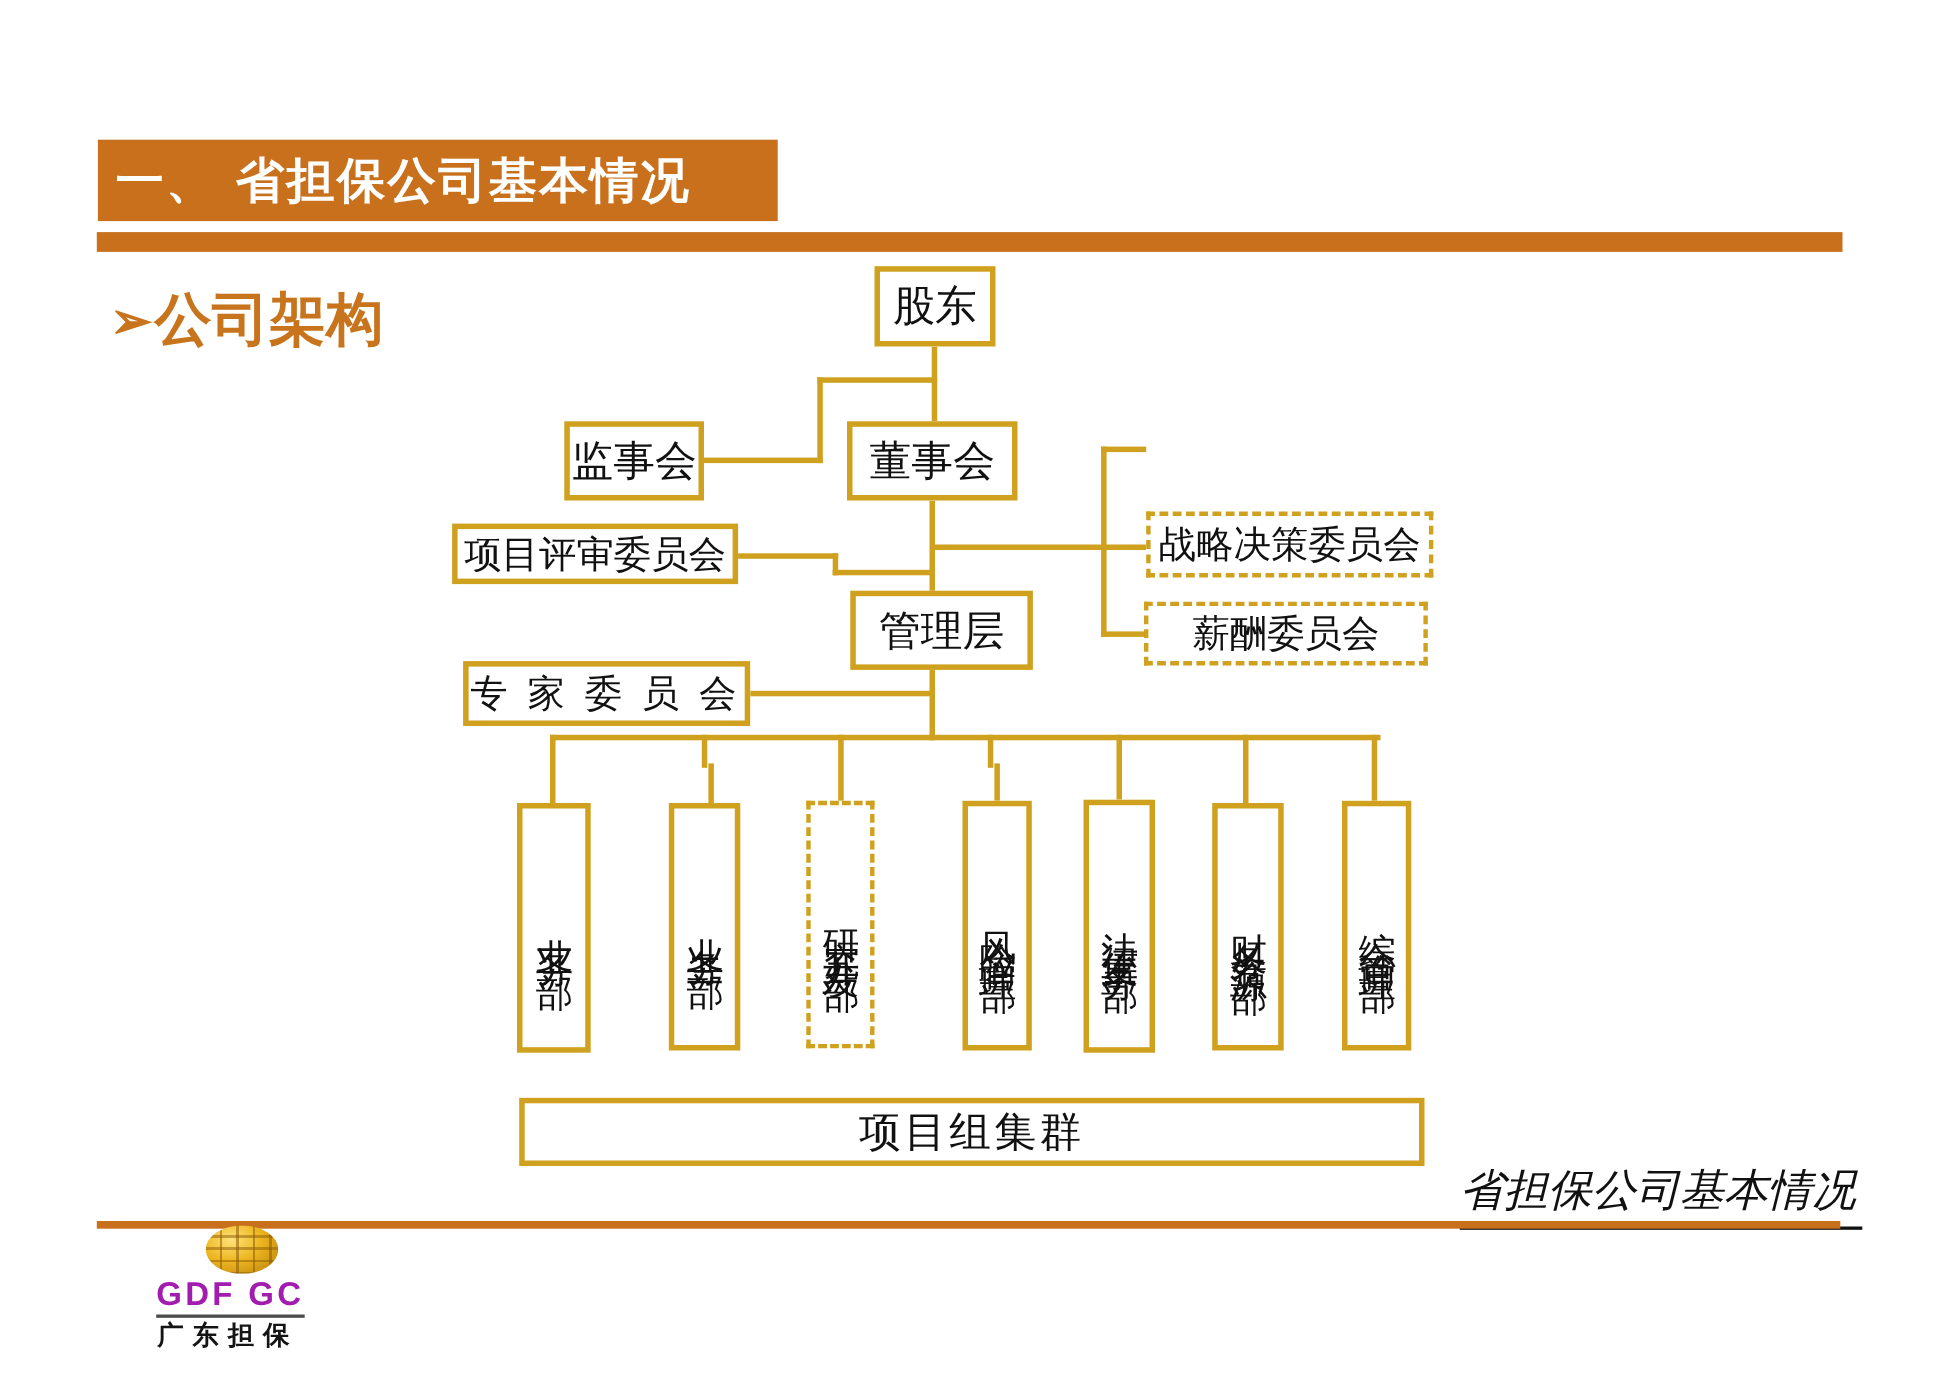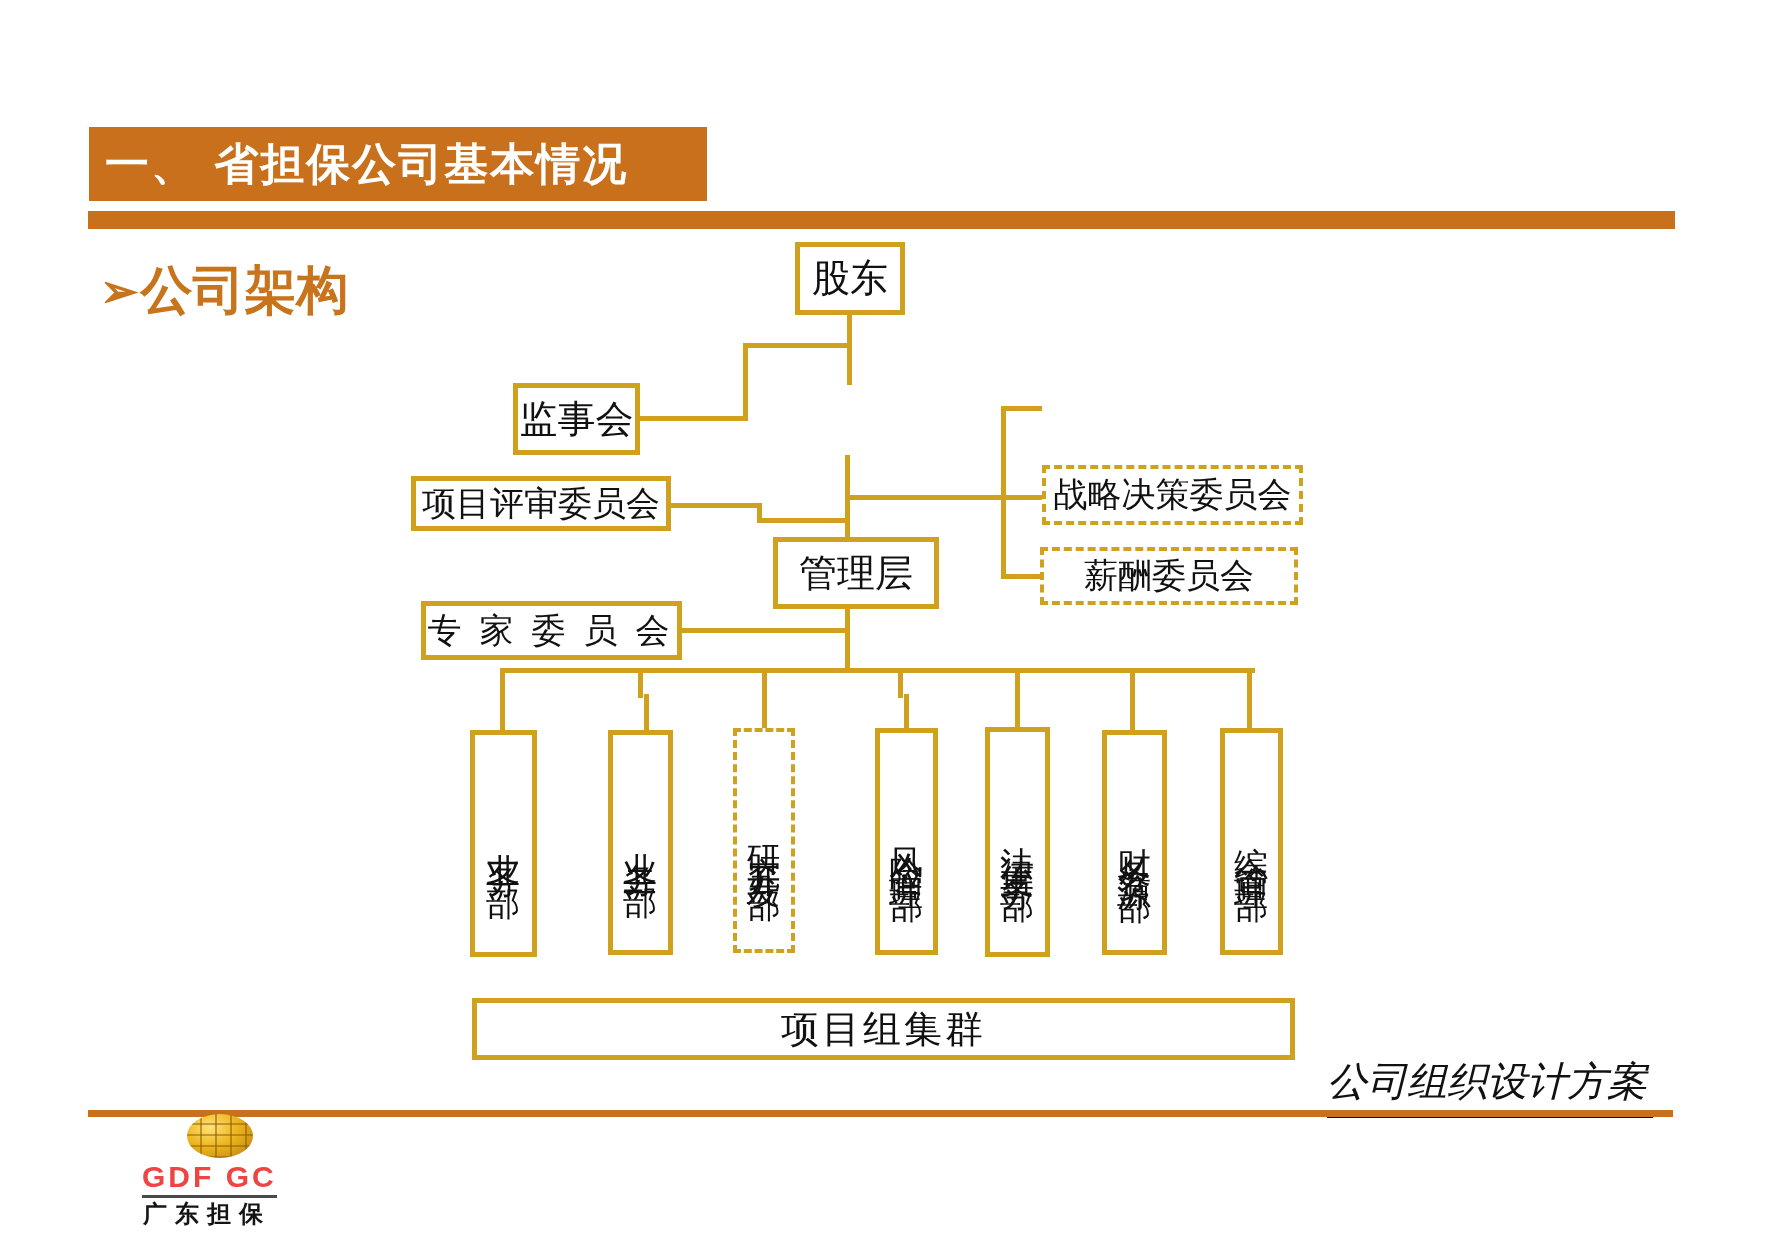--- a/index.html
+++ b/index.html
@@ -32,21 +32,21 @@
   
   .caption{position:absolute;left:1327px;top:1054px;color:#111111;font-size:40px;
            font-style:italic;border-bottom:3px solid #111111;padding:0 6px 6px 0;white-space:nowrap;}
   .logo{position:absolute;left:140px;top:1112px;width:200px;}
   .logo-icon{position:absolute;left:47px;top:2px;width:66px;height:44px;border-radius:50%;
       background:
         repeating-linear-gradient(to right, rgba(140,92,6,0) 0 13px, rgba(140,92,6,.55) 13px 15px),
         repeating-linear-gradient(to bottom, rgba(140,92,6,0) 0 9px, rgba(140,92,6,.5) 9px 11px),
         radial-gradient(ellipse at 35% 30%, #FFE27A 0%, #EDB51F 45%, #B57D0A 100%);}
   .logo-line1{position:absolute;left:2px;top:48px;font-family:"Liberation Sans","DejaVu Sans",sans-serif;
-      font-size:30px;font-weight:800;letter-spacing:3px;color:#ef4444;border-bottom:3px solid #4a4a4a;
+      font-size:30px;font-weight:800;letter-spacing:3px;color:#a21caf;border-bottom:3px solid #4a4a4a;
       padding-bottom:1px;white-space:nowrap;}
   .logo-line2{position:absolute;left:3px;top:86px;font-size:24px;font-weight:800;letter-spacing:8px;
       color:#141414;white-space:nowrap;}
 </style>
 </head>
 <body>
 
 <div class="slide">
 
   <div class="banner">
@@ -85,20 +85,23 @@
   <div class="line" style="left:1247px;top:668px;width:5px;height:60px"></div>
 
   <div class="node big" style="left:795px;top:242px;width:110px;height:73px">
     <span>股东</span>
   </div>
 
   <div class="node big" style="left:513px;top:383px;width:127px;height:72px">
     <span>监事会</span>
   </div>
 
+  <div class="node big" style="left:770px;top:383px;width:155px;height:72px">
+    <span>董事会</span>
+  </div>
 
 
   <div class="node dashed" style="left:1042px;top:465px;width:261px;height:60px">
     <span>战略决策委员会</span>
   </div>
 
   <div class="node" style="left:411px;top:476px;width:260px;height:55px">
     <span>项目评审委员会</span>
   </div>
 
@@ -139,21 +142,21 @@
   </div>
 
   <div class="node vertical" style="left:1220px;top:728px;width:63px;height:227px">
     <span>综合管理部</span>
   </div>
 
   <div class="node big" style="left:472px;top:998px;width:823px;height:62px;letter-spacing:3px">
     <span>项目组集群</span>
   </div>
 
-  <div class="caption">公司组织设计方案</div>
+  <div class="caption">省担保公司基本情况</div>
   <div class="rule-bottom"></div>
 
   <div class="logo">
     <div class="logo-icon"></div>
     <div class="logo-line1">GDF GC</div>
     <div class="logo-line2">广东担保</div>
   </div>
 
 </div>
 

